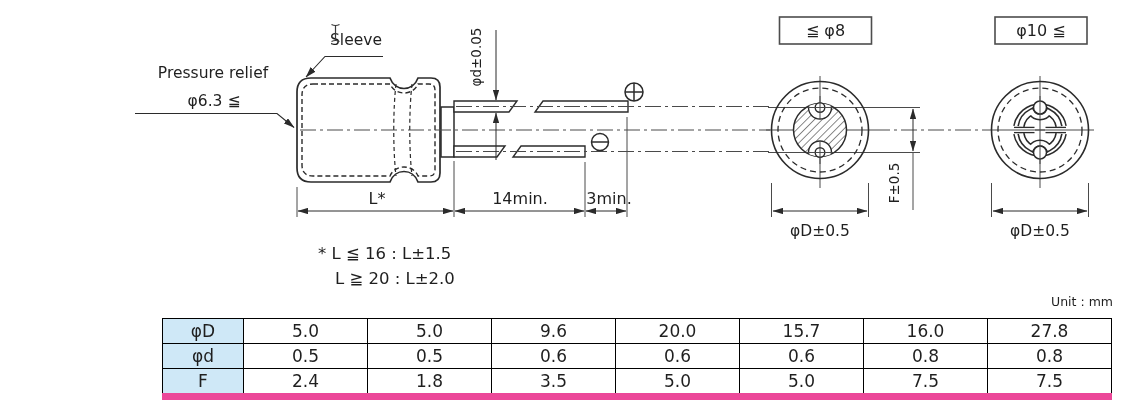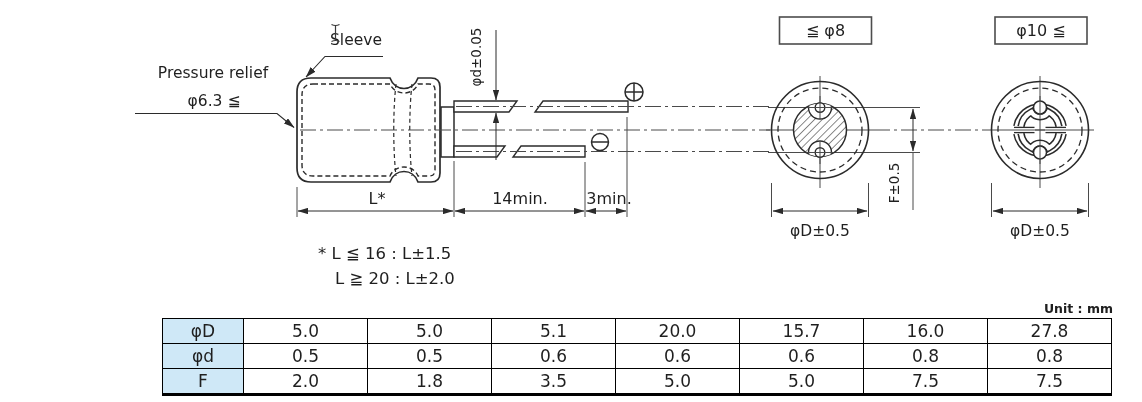--- a/index.html
+++ b/index.html
@@ -17,25 +17,25 @@
 
   #dim-table{
     position:absolute;left:162px;top:318px;
     border-collapse:collapse;table-layout:fixed;
     font-size:17px;
   }
   #dim-table td,#dim-table th{
     border:1.5px solid #000;height:24px;padding:0;
     text-align:center;vertical-align:middle;font-weight:normal;
   }
-  #dim-table{border-bottom:3px solid #ec4899;}
+  #dim-table{border-bottom:7px solid #ec4899;}
   #dim-table tr:last-child td, #dim-table tr:last-child th{border-bottom:3px solid #000;}
   #dim-table th{background:#cfe8f7;}
   #unit-label{
-    position:absolute;right:29px;top:301px;font-size:12.5px;font-weight:bold;
+    position:absolute;right:29px;top:294px;font-size:12.5px;
   }
 </style>
 </head>
 <body>
 
 <div id="stage">
 
 <svg id="drawing" width="1142" height="402" viewBox="0 0 1142 402">
   <defs>
     <marker id="arr" viewBox="0 0 10 6" refX="9.5" refY="3" markerWidth="11" markerHeight="6.6" orient="auto-start-reverse" markerUnits="userSpaceOnUse">
@@ -224,39 +224,39 @@
     <col style="width:124px">
         <col style="width:124px">
         <col style="width:124px">
         <col style="width:124px">
   </colgroup>
   <tbody>
     <tr>
       <th>φD</th>
       <td>5.0</td>
       <td>5.0</td>
-      <td>5.1</td>
+      <td>9.6</td>
       <td>20.0</td>
       <td>15.7</td>
       <td>16.0</td>
       <td>27.8</td>
     </tr>
     <tr>
       <th>φd</th>
       <td>0.5</td>
       <td>0.5</td>
       <td>0.6</td>
       <td>0.6</td>
       <td>0.6</td>
       <td>0.8</td>
       <td>0.8</td>
     </tr>
     <tr>
       <th>F</th>
-      <td>2.0</td>
+      <td>2.4</td>
       <td>1.8</td>
       <td>3.5</td>
       <td>5.0</td>
       <td>5.0</td>
       <td>7.5</td>
       <td>7.5</td>
     </tr>
   </tbody>
 </table>
 

